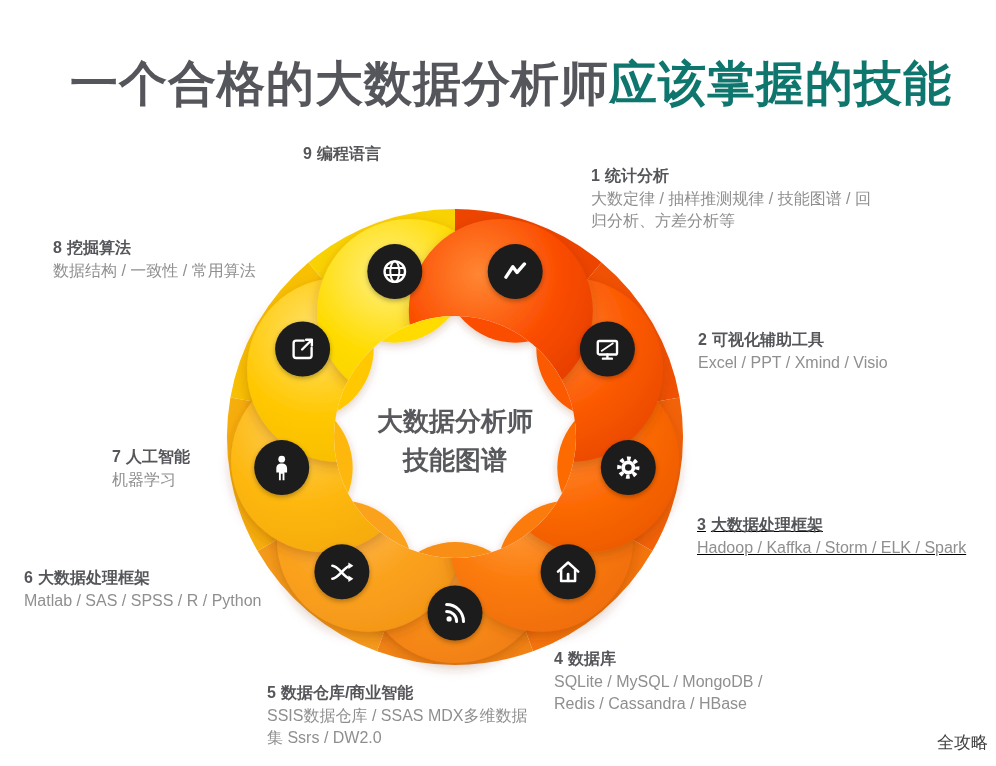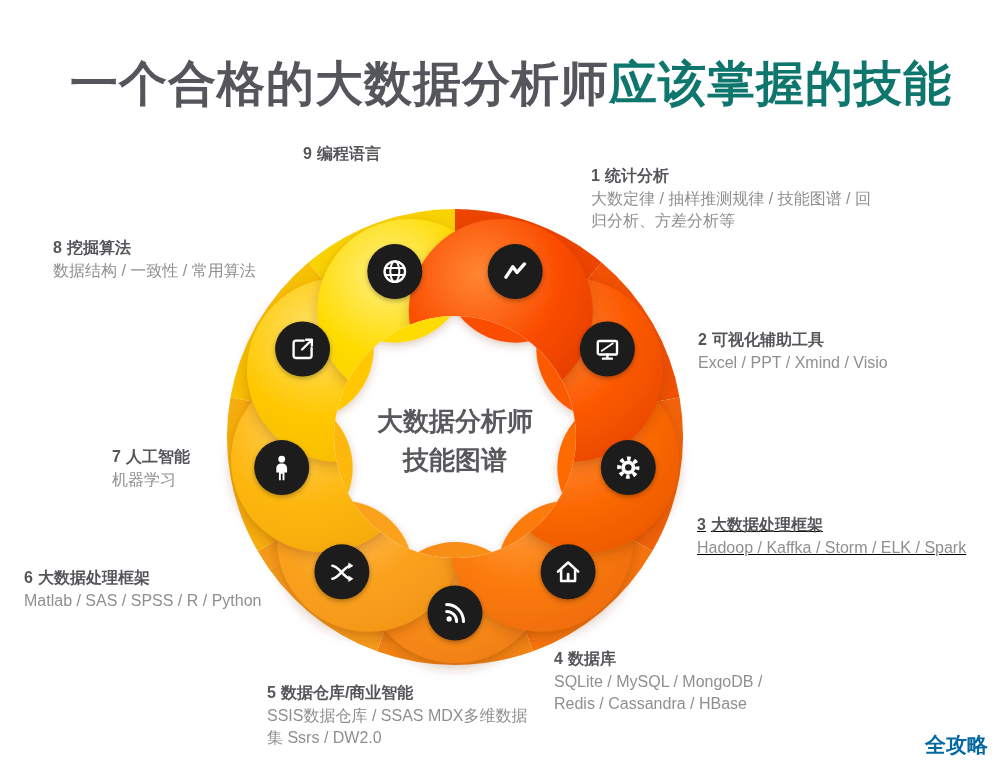--- a/index.html
+++ b/index.html
@@ -17,21 +17,21 @@
     position:absolute;left:455px;top:402px;transform:translateX(-50%);
     text-align:center;font-size:26px;font-weight:bold;color:#58595C;
     line-height:39px;white-space:nowrap;
   }
   .label{position:absolute;}
   .label h3{margin:0;font-size:16px;font-weight:bold;color:#55565A;line-height:24px;white-space:nowrap;}
   .label h3 .num{margin-right:5px;}
   .label p{margin:0;font-size:16px;color:#8F8F8F;line-height:21.5px;}
   .label.nowrap p{white-space:nowrap;}
   .watermark{
-    position:absolute;right:8px;top:731px;font-size:21px;font-weight:bold;color:#0369a1;
+    position:absolute;right:8px;top:731px;font-size:17px;font-weight:normal;color:#404040;
   }
 </style>
 </head>
 <body>
 
 <svg class="donut" width="996" height="766" viewBox="0 0 996 766">
   <defs>
     <filter id="fp" x="-30%" y="-30%" width="160%" height="160%">
       <feDropShadow dx="0" dy="5" stdDeviation="6" flood-color="#7a3300" flood-opacity="0.28"></feDropShadow>
     </filter>

